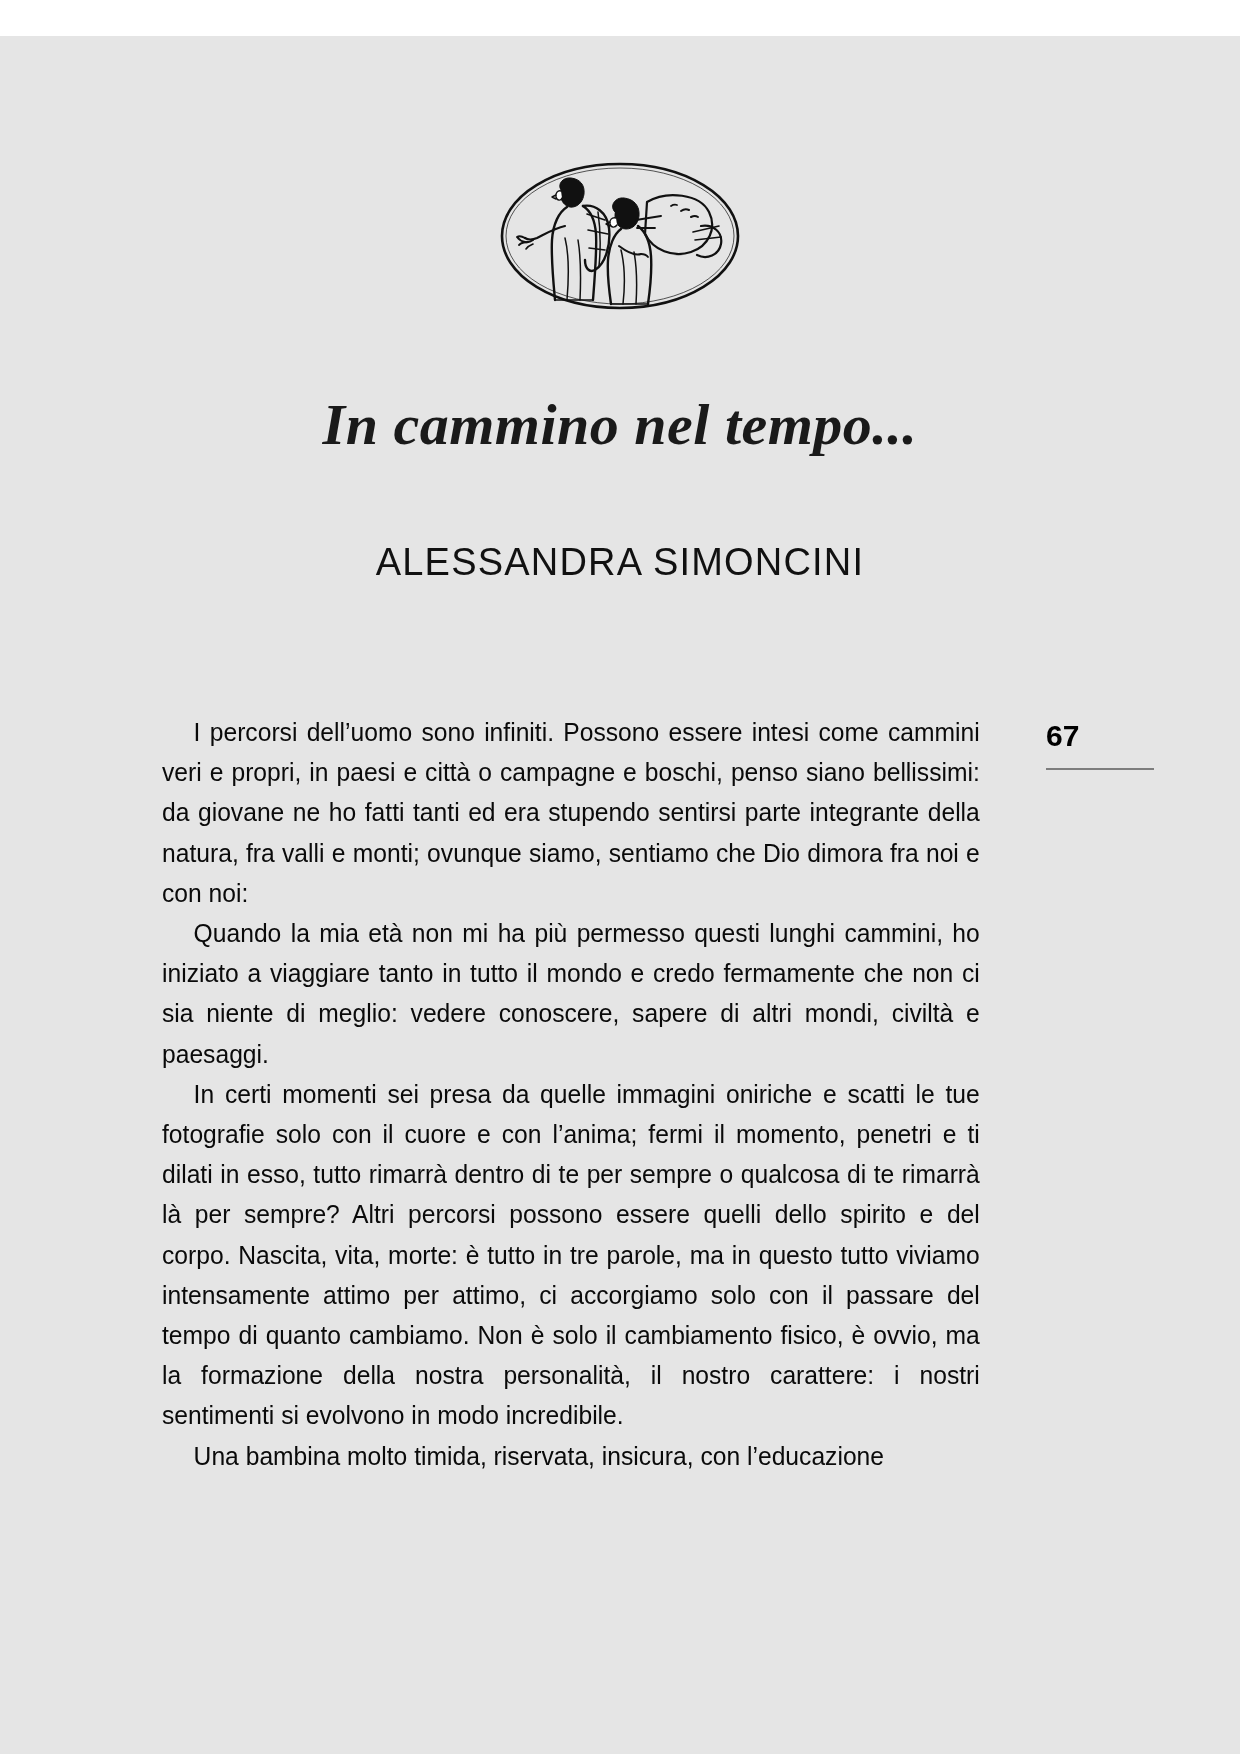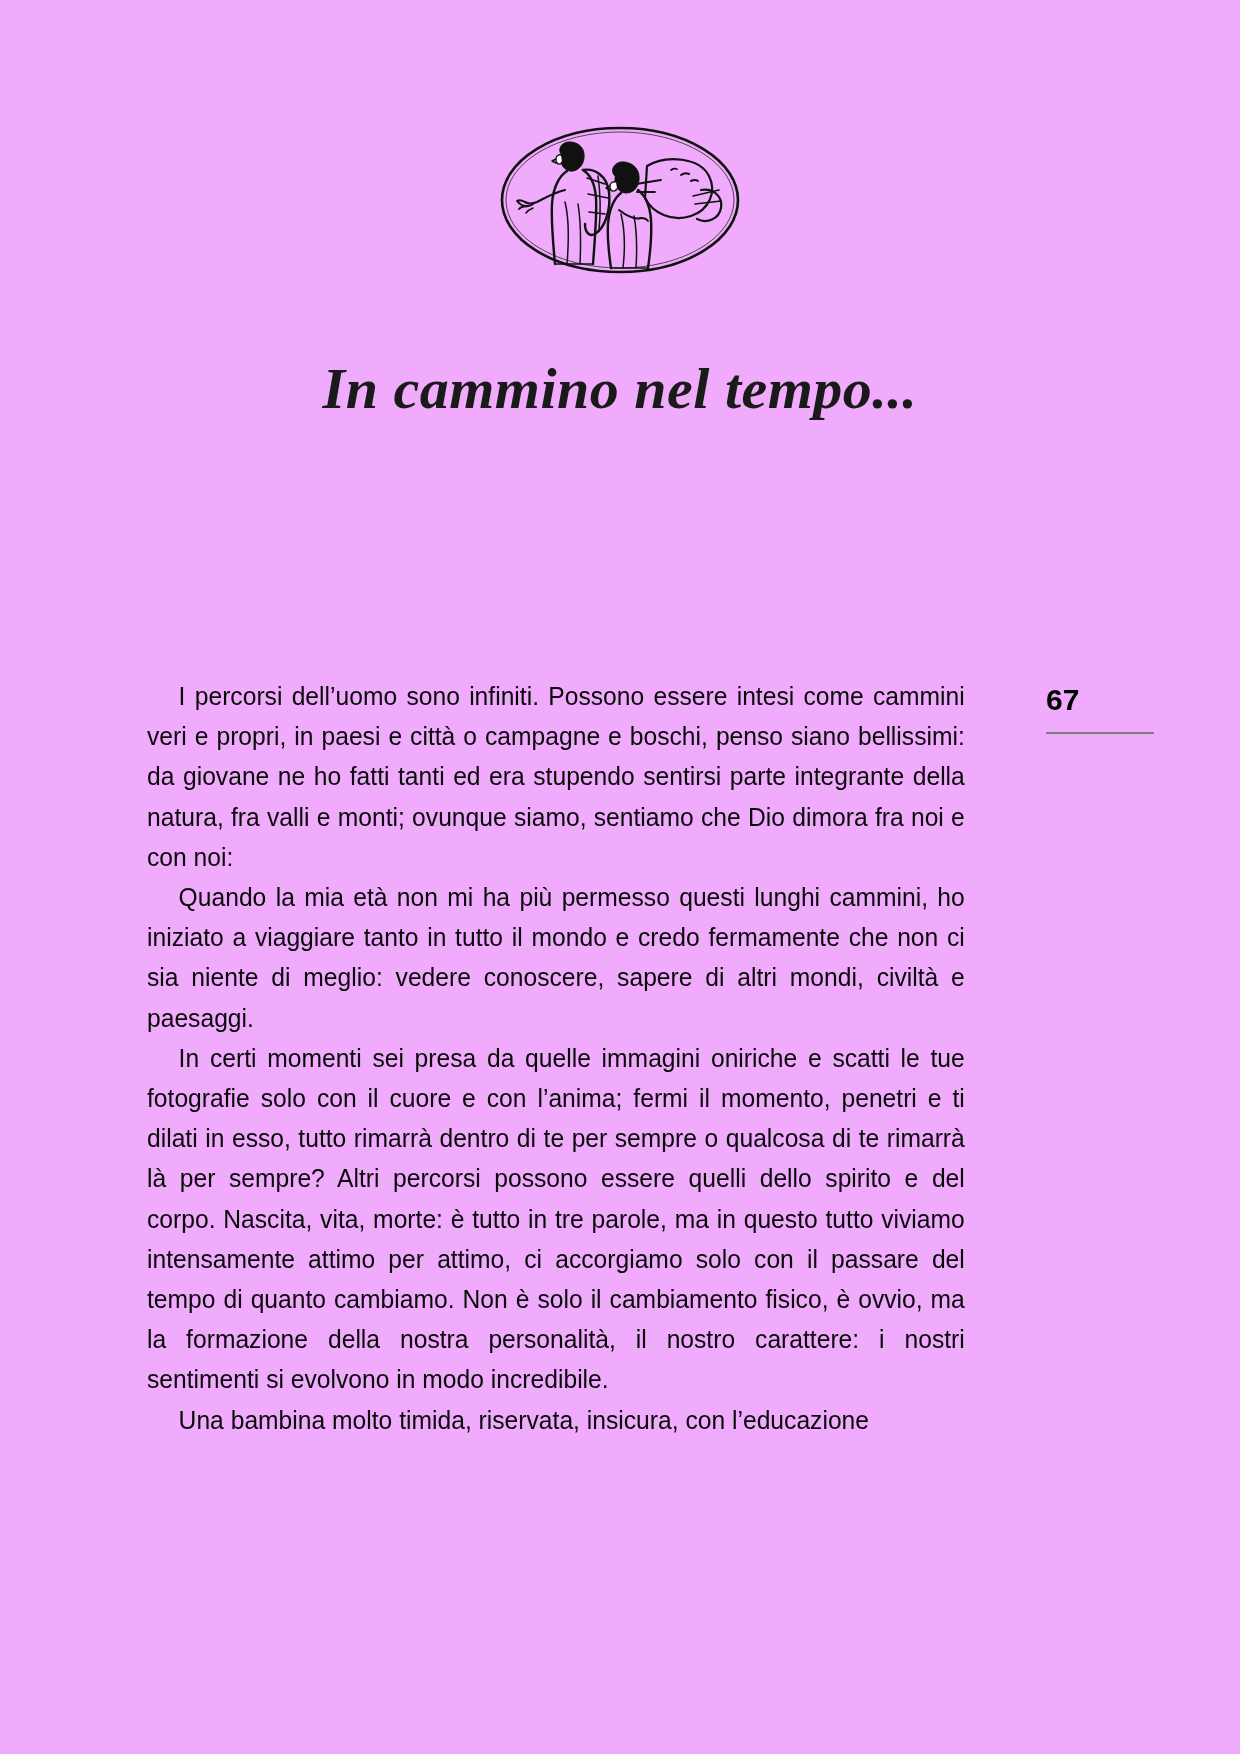--- a/index.html
+++ b/index.html
@@ -12,21 +12,22 @@
     height: 1754px;
     position: relative;
     font-family: "Liberation Sans", sans-serif;
     color: #000000;
     overflow: hidden;
   }
 
   .page {
     position: absolute;
     inset: 0;
-    background: #f0abfc;
+    background: #e5e5e5;
+    margin-top: 36px;
   }
 
   
   .vignette-wrap {
     position: absolute;
     top: 118px;
     left: 0;
     width: 1240px;
     display: flex;
     justify-content: center;
@@ -65,21 +66,21 @@
     font-size: 38px;
     letter-spacing: 1.2px;
     color: #111111;
     white-space: nowrap;
   }
 
   
   .body-col {
     position: absolute;
     top: 676px;
-    left: 147px;
+    left: 162px;
     width: 818px;
   }
   .para {
     font-family: "Liberation Sans Narrow", "Liberation Sans", sans-serif;
     font-size: 26.5px;
     line-height: 40.2px;
     text-align: justify;
     text-justify: inter-word;
     margin: 0;
     color: #0a0a0a;
@@ -173,20 +174,21 @@
         <path d="M146 100 q5 0 7 3" fill="none" stroke-width="1.8"></path>
 
         <path d="M141 66 L166 62" fill="none" stroke-width="2"></path>
         <path d="M142 74 L160 74" fill="none" stroke-width="1.8"></path>
       </g>
     </svg>
   </div>
 
   <div class="title">In cammino nel tempo...</div>
 
+  <div class="author">ALESSANDRA SIMONCINI</div>
 
   <div class="folio">
     <div class="folio-number">67</div>
     <div class="folio-rule"></div>
   </div>
 
   <div class="body-col">
     <p class="para"><span class="indent-first"></span><span>I percorsi dell’uomo sono infiniti. Possono essere intesi come cammini veri e propri, in paesi e città o campagne e boschi, penso siano bellissimi: da giovane ne ho fatti tanti ed era stupendo sentirsi parte integrante della natura, fra valli e monti; ovunque siamo, sentiamo che Dio dimora fra noi e con noi:</span></p>
     <p class="para"><span class="indent-first"></span><span>Quando la mia età non mi ha più permesso questi lunghi cammini, ho iniziato a viaggiare tanto in tutto il mondo e credo fermamente che non ci sia niente di meglio: vedere conoscere, sapere di altri mondi, civiltà e paesaggi.</span></p>
     <p class="para"><span class="indent-first"></span><span>In certi momenti sei presa da quelle immagini oniriche e scatti le tue fotografie solo con il cuore e con l’anima; fermi il momento, penetri e ti dilati in esso, tutto rimarrà dentro di te per sempre o qualcosa di te rimarrà là per sempre? Altri percorsi possono essere quelli dello spirito e del corpo. Nascita, vita, morte: è tutto in tre parole, ma in questo tutto viviamo intensamente attimo per attimo, ci accorgiamo solo con il passare del tempo di quanto cambiamo. Non è solo il cambiamento fisico, è ovvio, ma la formazione della nostra personalità, il nostro carattere: i nostri sentimenti si evolvono in modo incredibile.</span></p>

